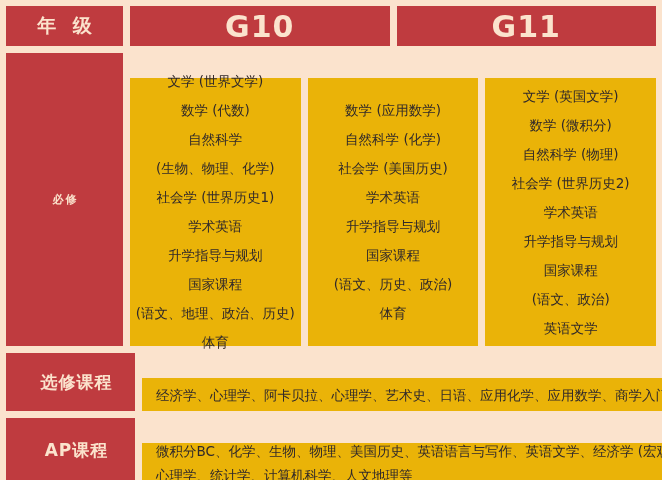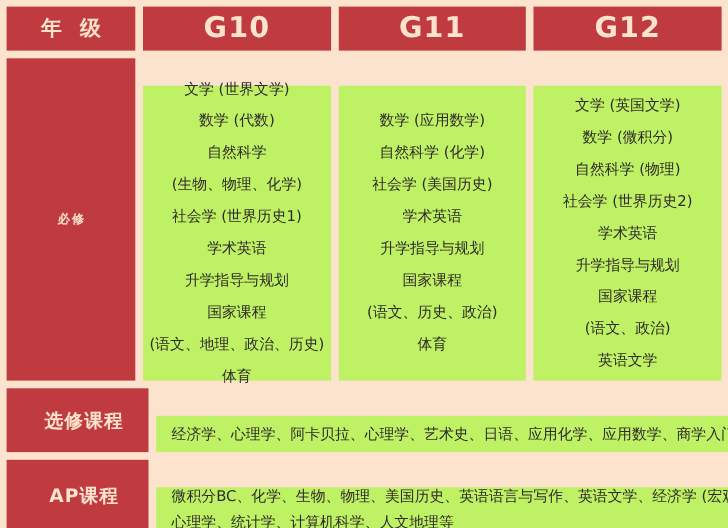--- a/index.html
+++ b/index.html
@@ -41,42 +41,42 @@
     font-weight: bold;
   }
   .header-row .label-cell {
     flex: 0 0 117px;
     font-size: 19px;
     letter-spacing: 5px;
     text-indent: 5px;
   }
   .header-row .grade-cell {
     flex: 1 1 0;
-    font-size: 26px;
+    font-size: 30px;
     letter-spacing: 1px;
   }
 
   
   .body-row {
     display: flex;
     gap: 7px;
     flex: 0 0 auto;
   }
   .required-row {
     height: 293px;
     flex: 0 0 293px;
   }
   .required-row .label-cell {
     flex: 0 0 117px;
     font-size: 11px;
     letter-spacing: 2px;
     text-indent: 2px;
   }
   .cell-light {
-    background: #bef264;
+    background: #eab308;
     color: #2f2f2f;
     margin-top: 25px;
   }
   .courses-cell {
     flex: 1 1 0;
     display: flex;
     flex-direction: column;
     align-items: center;
     justify-content: center;
     gap: 0px;
@@ -124,21 +124,20 @@
 </style>
 </head>
 <body>
 
 <div class="table">
 
   <div class="header-row">
     <div class="cell-dark label-cell">年 级</div>
     <div class="cell-dark grade-cell">G10</div>
     <div class="cell-dark grade-cell">G11</div>
-    <div class="cell-dark grade-cell">G12</div>
   </div>
 
   <div class="body-row required-row">
     <div class="cell-dark label-cell">必修</div>
 
     <div class="cell-light courses-cell">
       <div class="course-line">文学 (世界文学)</div>
       <div class="course-line">数学 (代数)</div>
       <div class="course-line">自然科学</div>
       <div class="course-line">(生物、物理、化学)</div>

